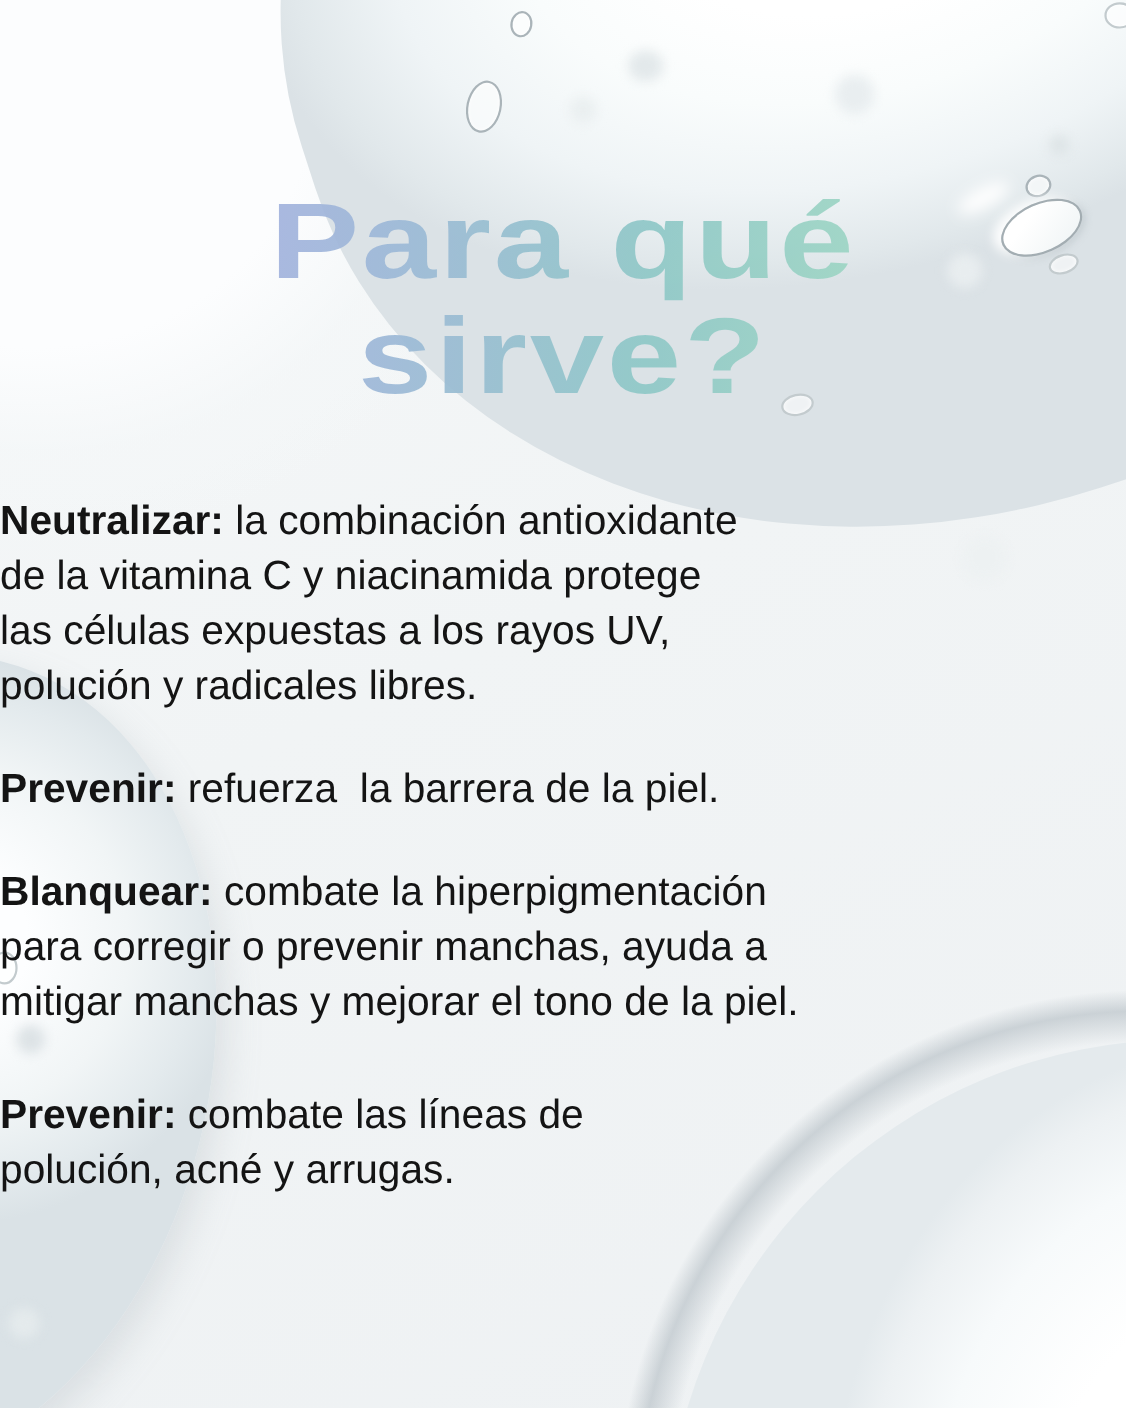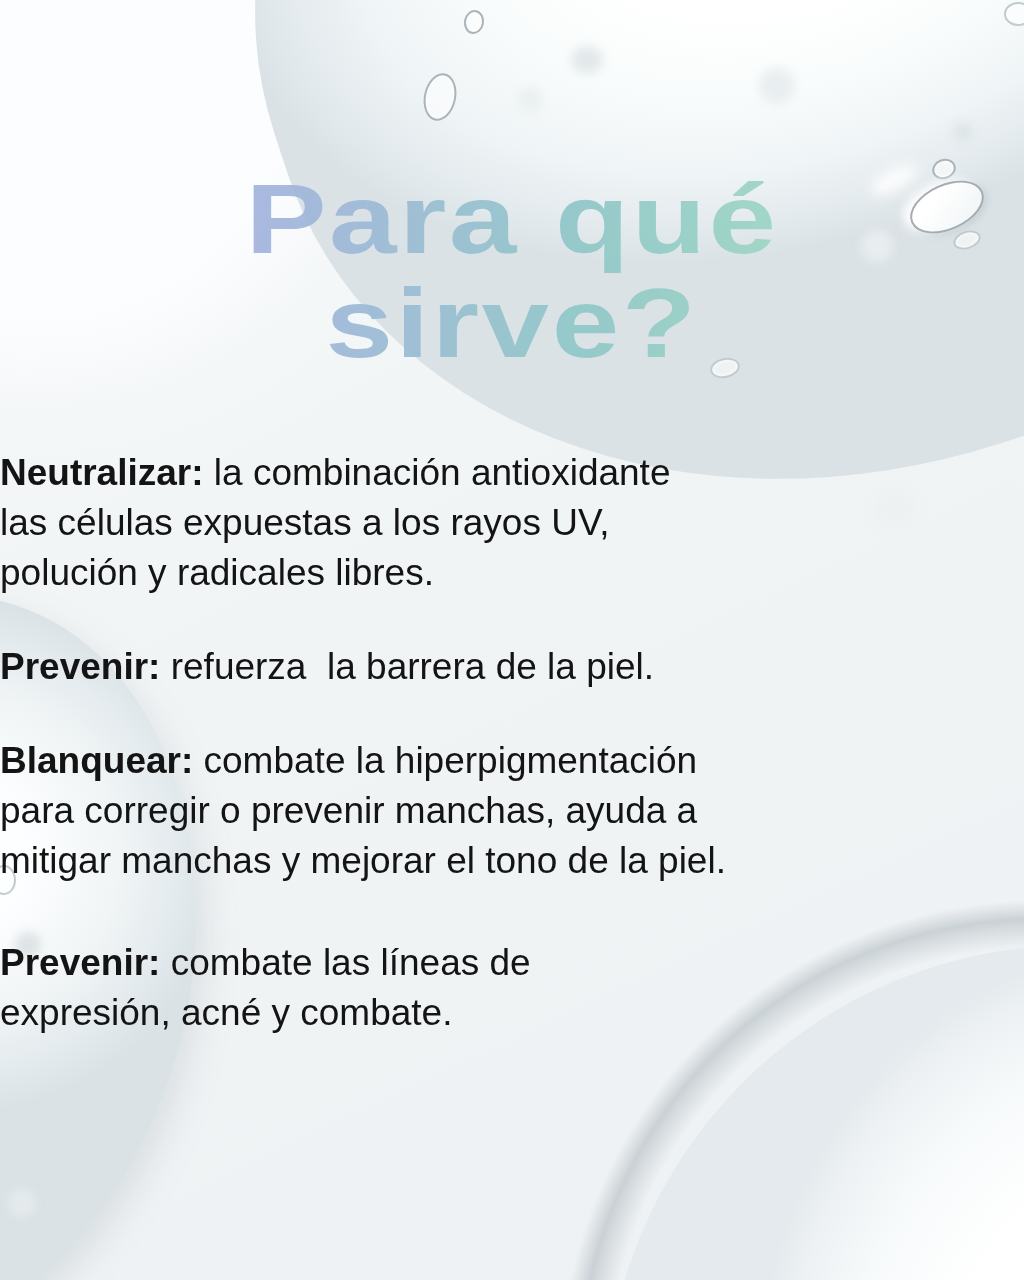--- a/index.html
+++ b/index.html
@@ -117,33 +117,34 @@
 
   <h1 class="title">
     <span class="tline">Para qué</span>
     <span class="tline">sirve?</span>
   </h1>
 
   <div class="benefits">
 
     <p class="item">
       <span class="line"><strong class="lead">Neutralizar:</strong> <span>la combinación antioxidante</span></span>
+      <span class="line">de la vitamina C y niacinamida protege</span>
       <span class="line">las células expuestas a los rayos UV,</span>
       <span class="line">polución y radicales libres.</span>
     </p>
 
     <p class="item">
       <span class="line"><strong class="lead">Prevenir:</strong> <span>refuerza  la barrera de la piel.</span></span>
     </p>
 
     <p class="item item-blanquear">
       <span class="line"><strong class="lead">Blanquear:</strong> <span>combate la hiperpigmentación</span></span>
       <span class="line">para corregir o prevenir manchas, ayuda a</span>
       <span class="line">mitigar manchas y mejorar el tono de la piel.</span>
     </p>
 
     <p class="item">
       <span class="line"><strong class="lead">Prevenir:</strong> <span>combate las líneas de</span></span>
-      <span class="line">expresión, acné y combate.</span>
+      <span class="line">polución, acné y arrugas.</span>
     </p>
 
   </div>
 </div>
 
 </body></html>

